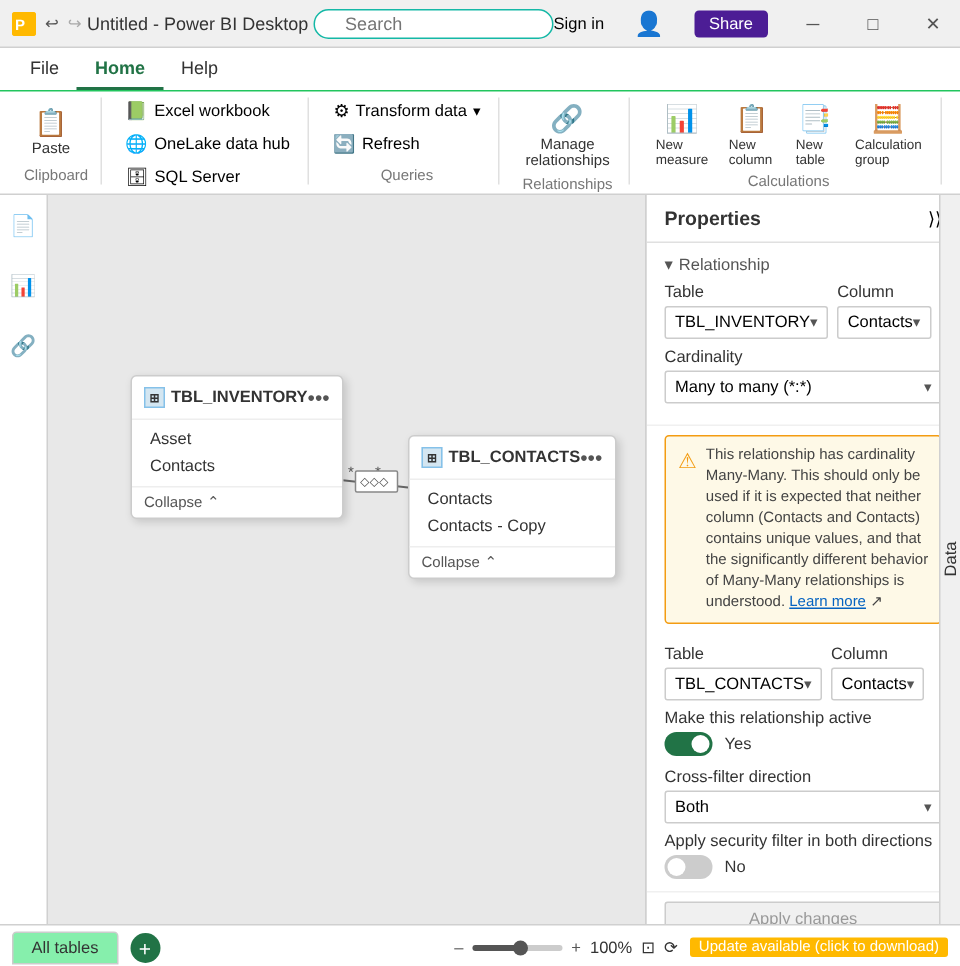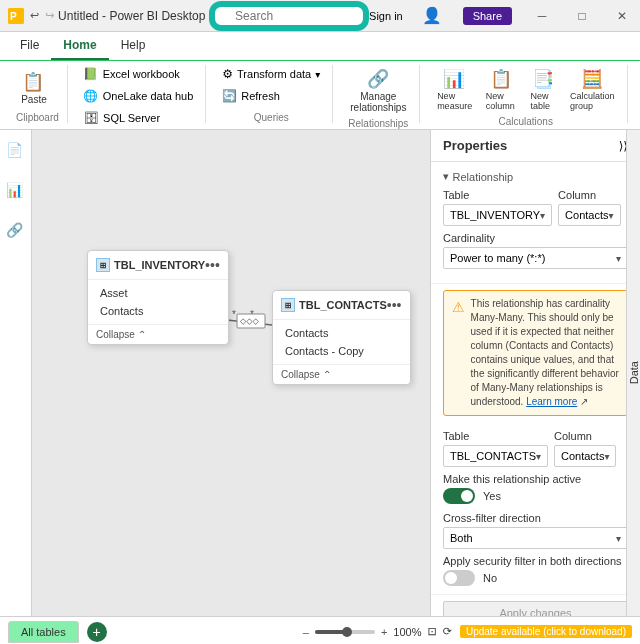--- a/index.html
+++ b/index.html
@@ -3,21 +3,21 @@
   <meta charset="utf-8">
   <style>
     * { box-sizing: border-box; margin: 0; padding: 0; }
     body { font-family: 'Segoe UI', Tahoma, Geneva, Verdana, sans-serif; font-size: 12px; background: #f3f3f3; width: 640px; height: 644px; overflow: hidden; }
 
     
     .title-bar { height: 32px; background: #f0f0f0; display: flex; align-items: center; padding: 0 8px; border-bottom: 1px solid #d0d0d0; }
     .title-bar-icons { display: flex; gap: 6px; align-items: center; }
     .title-icon { width: 16px; height: 16px; background: #ffb900; border-radius: 2px; display: flex; align-items: center; justify-content: center; font-size: 10px; color: white; font-weight: bold; }
     .title-bar-text { flex: 1; text-align: center; font-size: 12px; color: #333; }
-    .title-search { background: white; border: 6px solid #14b8a6; border-radius: 12px; padding: 2px 20px; font-size: 12px; color: #999; width: 160px; }
+    .title-search { background: white; border: 1px solid #14b8a6; border-radius: 12px; padding: 2px 20px; font-size: 12px; color: #999; width: 160px; }
     .title-controls { display: flex; gap: 20px; align-items: center; font-size: 11px; }
     .win-btn { width: 20px; height: 20px; display: flex; align-items: center; justify-content: center; cursor: pointer; font-size: 12px; color: #555; }
     .share-btn { background: #4c1d95; color: white; padding: 3px 10px; border-radius: 3px; font-size: 11px; cursor: pointer; }
 
     
     .ribbon { background: white; border-bottom: 1px solid #d0d0d0; }
     .ribbon-tabs { display: flex; padding: 0 8px; border-bottom: 1px solid #22c55e; }
     .ribbon-tab { padding: 6px 12px; font-size: 12px; color: #333; cursor: pointer; }
     .ribbon-tab.active { color: #217346; border-bottom: 2px solid #217346; font-weight: 600; }
     .ribbon-content { display: flex; padding: 4px 8px; align-items: flex-start; gap: 4px; height: 68px; }
@@ -312,21 +312,21 @@
           <div class="prop-label">Column</div>
           <div class="prop-dropdown">
             <span>Contacts</span>
             <span class="prop-dropdown-arrow">▾</span>
           </div>
         </div>
       </div>
 
       <div class="prop-label">Cardinality</div>
       <div class="prop-dropdown">
-        <span>Power to many (*:*)</span>
+        <span>Many to many (*:*)</span>
         <span class="prop-dropdown-arrow">▾</span>
       </div>
     </div>
 
     <div class="warning-box">
       <span class="warning-icon">⚠</span>
       <span>
         <span>This relationship has cardinality Many-Many. This should only be used if it is expected that neither column (Contacts and Contacts) contains unique values, and that the significantly different behavior of Many-Many relationships is understood.</span>
         <span class="warning-link">Learn more</span>
         <span> ↗</span>

